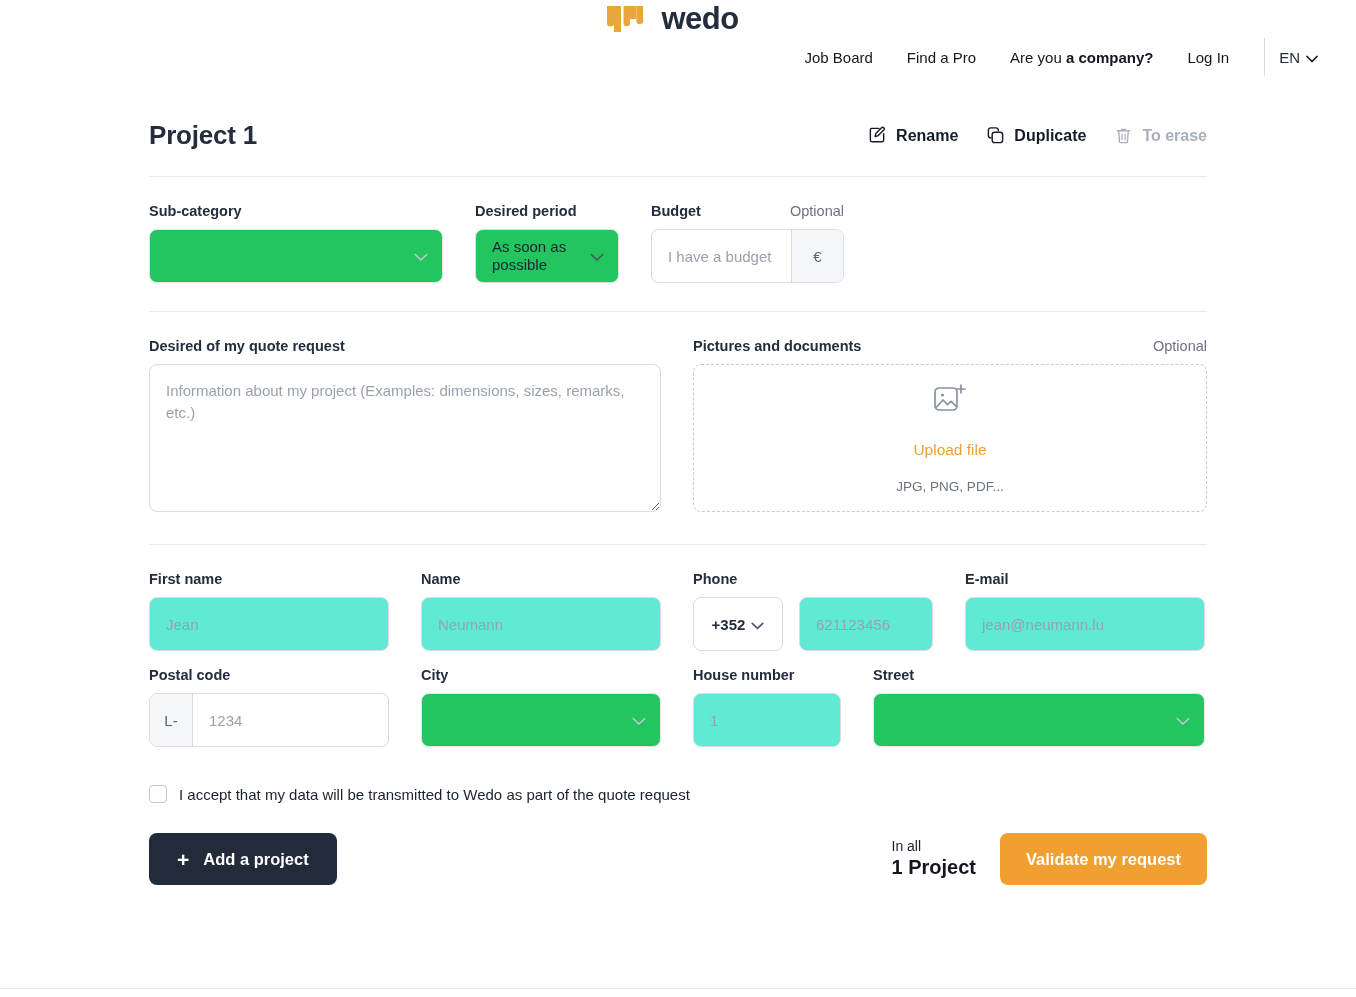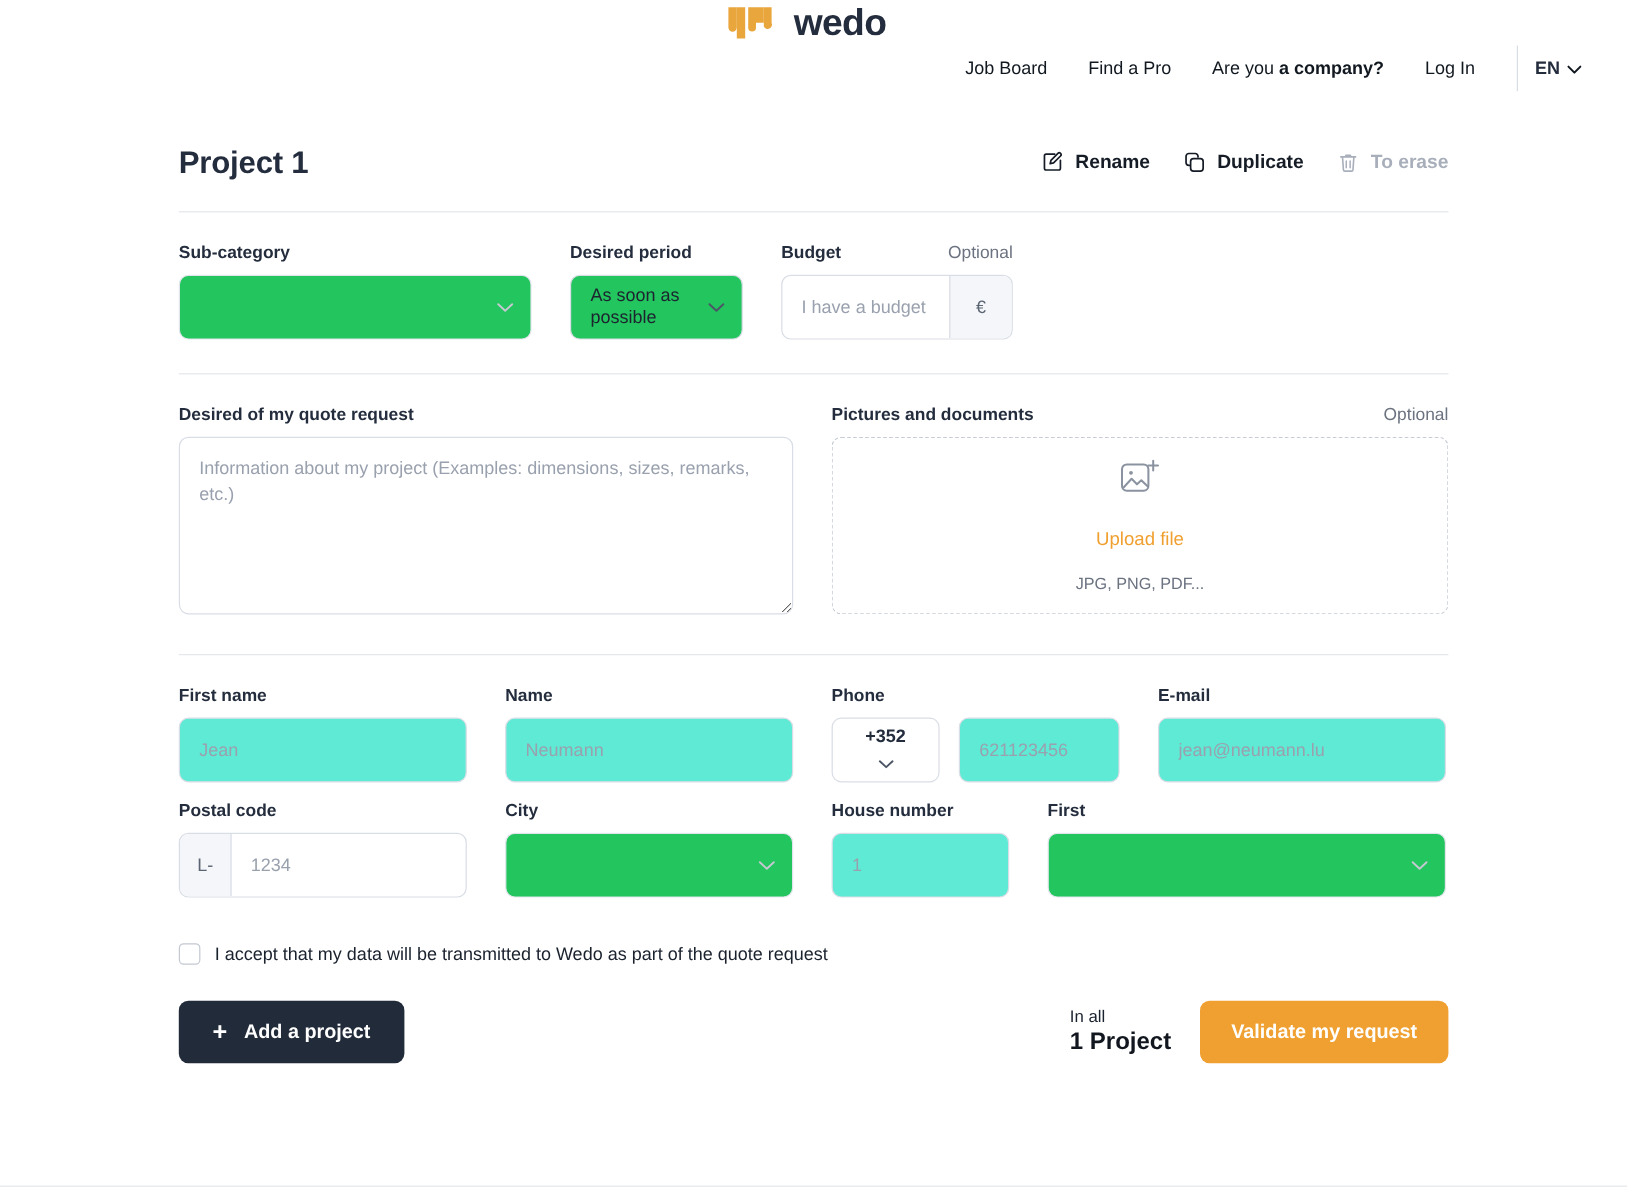--- a/index.html
+++ b/index.html
@@ -48,21 +48,21 @@
   }
   .nav-link b { font-weight: bold; }
   .nav-divider {
     width: 1px;
     height: 38px;
     background: #d8dde5;
     margin: 0 14px 0 18px;
   }
   .nav-lang {
     font-size: 15px;
-    font-weight: bold;
+    font-weight: normal;
     display: flex;
     align-items: center;
     gap: 6px;
     cursor: pointer;
     padding-right: 6px;
   }
 
   
   .page {
     padding: 0 0 0 0;
@@ -310,21 +310,20 @@
     border: 1px solid #d9dde5;
     border-radius: 8px;
     display: flex;
     align-items: center;
     justify-content: center;
     gap: 6px;
     font-size: 15px;
     font-weight: bold;
     cursor: pointer;
     background: #fff;
-    flex-direction: column;
   }
   .phone-number { flex: 1; min-width: 0; }
 
   .row-address {
     display: flex;
     gap: 32px;
     align-items: flex-end;
     margin-top: 16px;
   }
   .a-postal { width: 240px; }
@@ -611,21 +610,21 @@
             </span>
           </div>
         </div>
 
         <div class="a-house">
           <span class="label">House number</span>
           <input class="field" type="text" placeholder="1" style="">
         </div>
 
         <div class="a-street">
-          <span class="label">First</span>
+          <span class="label">Street</span>
           <div class="select muted">
             <span class="sel-value"></span>
             <span class="chev">
               <svg width="14" height="9" viewBox="0 0 14 9">
                   <path d="M1.2 1.5 L7 7 L12.8 1.5" fill="none" stroke="#c3c8d1" stroke-width="1.6" stroke-linecap="round" stroke-linejoin="round"></path>
                 </svg>
             </span>
           </div>
         </div>
 

